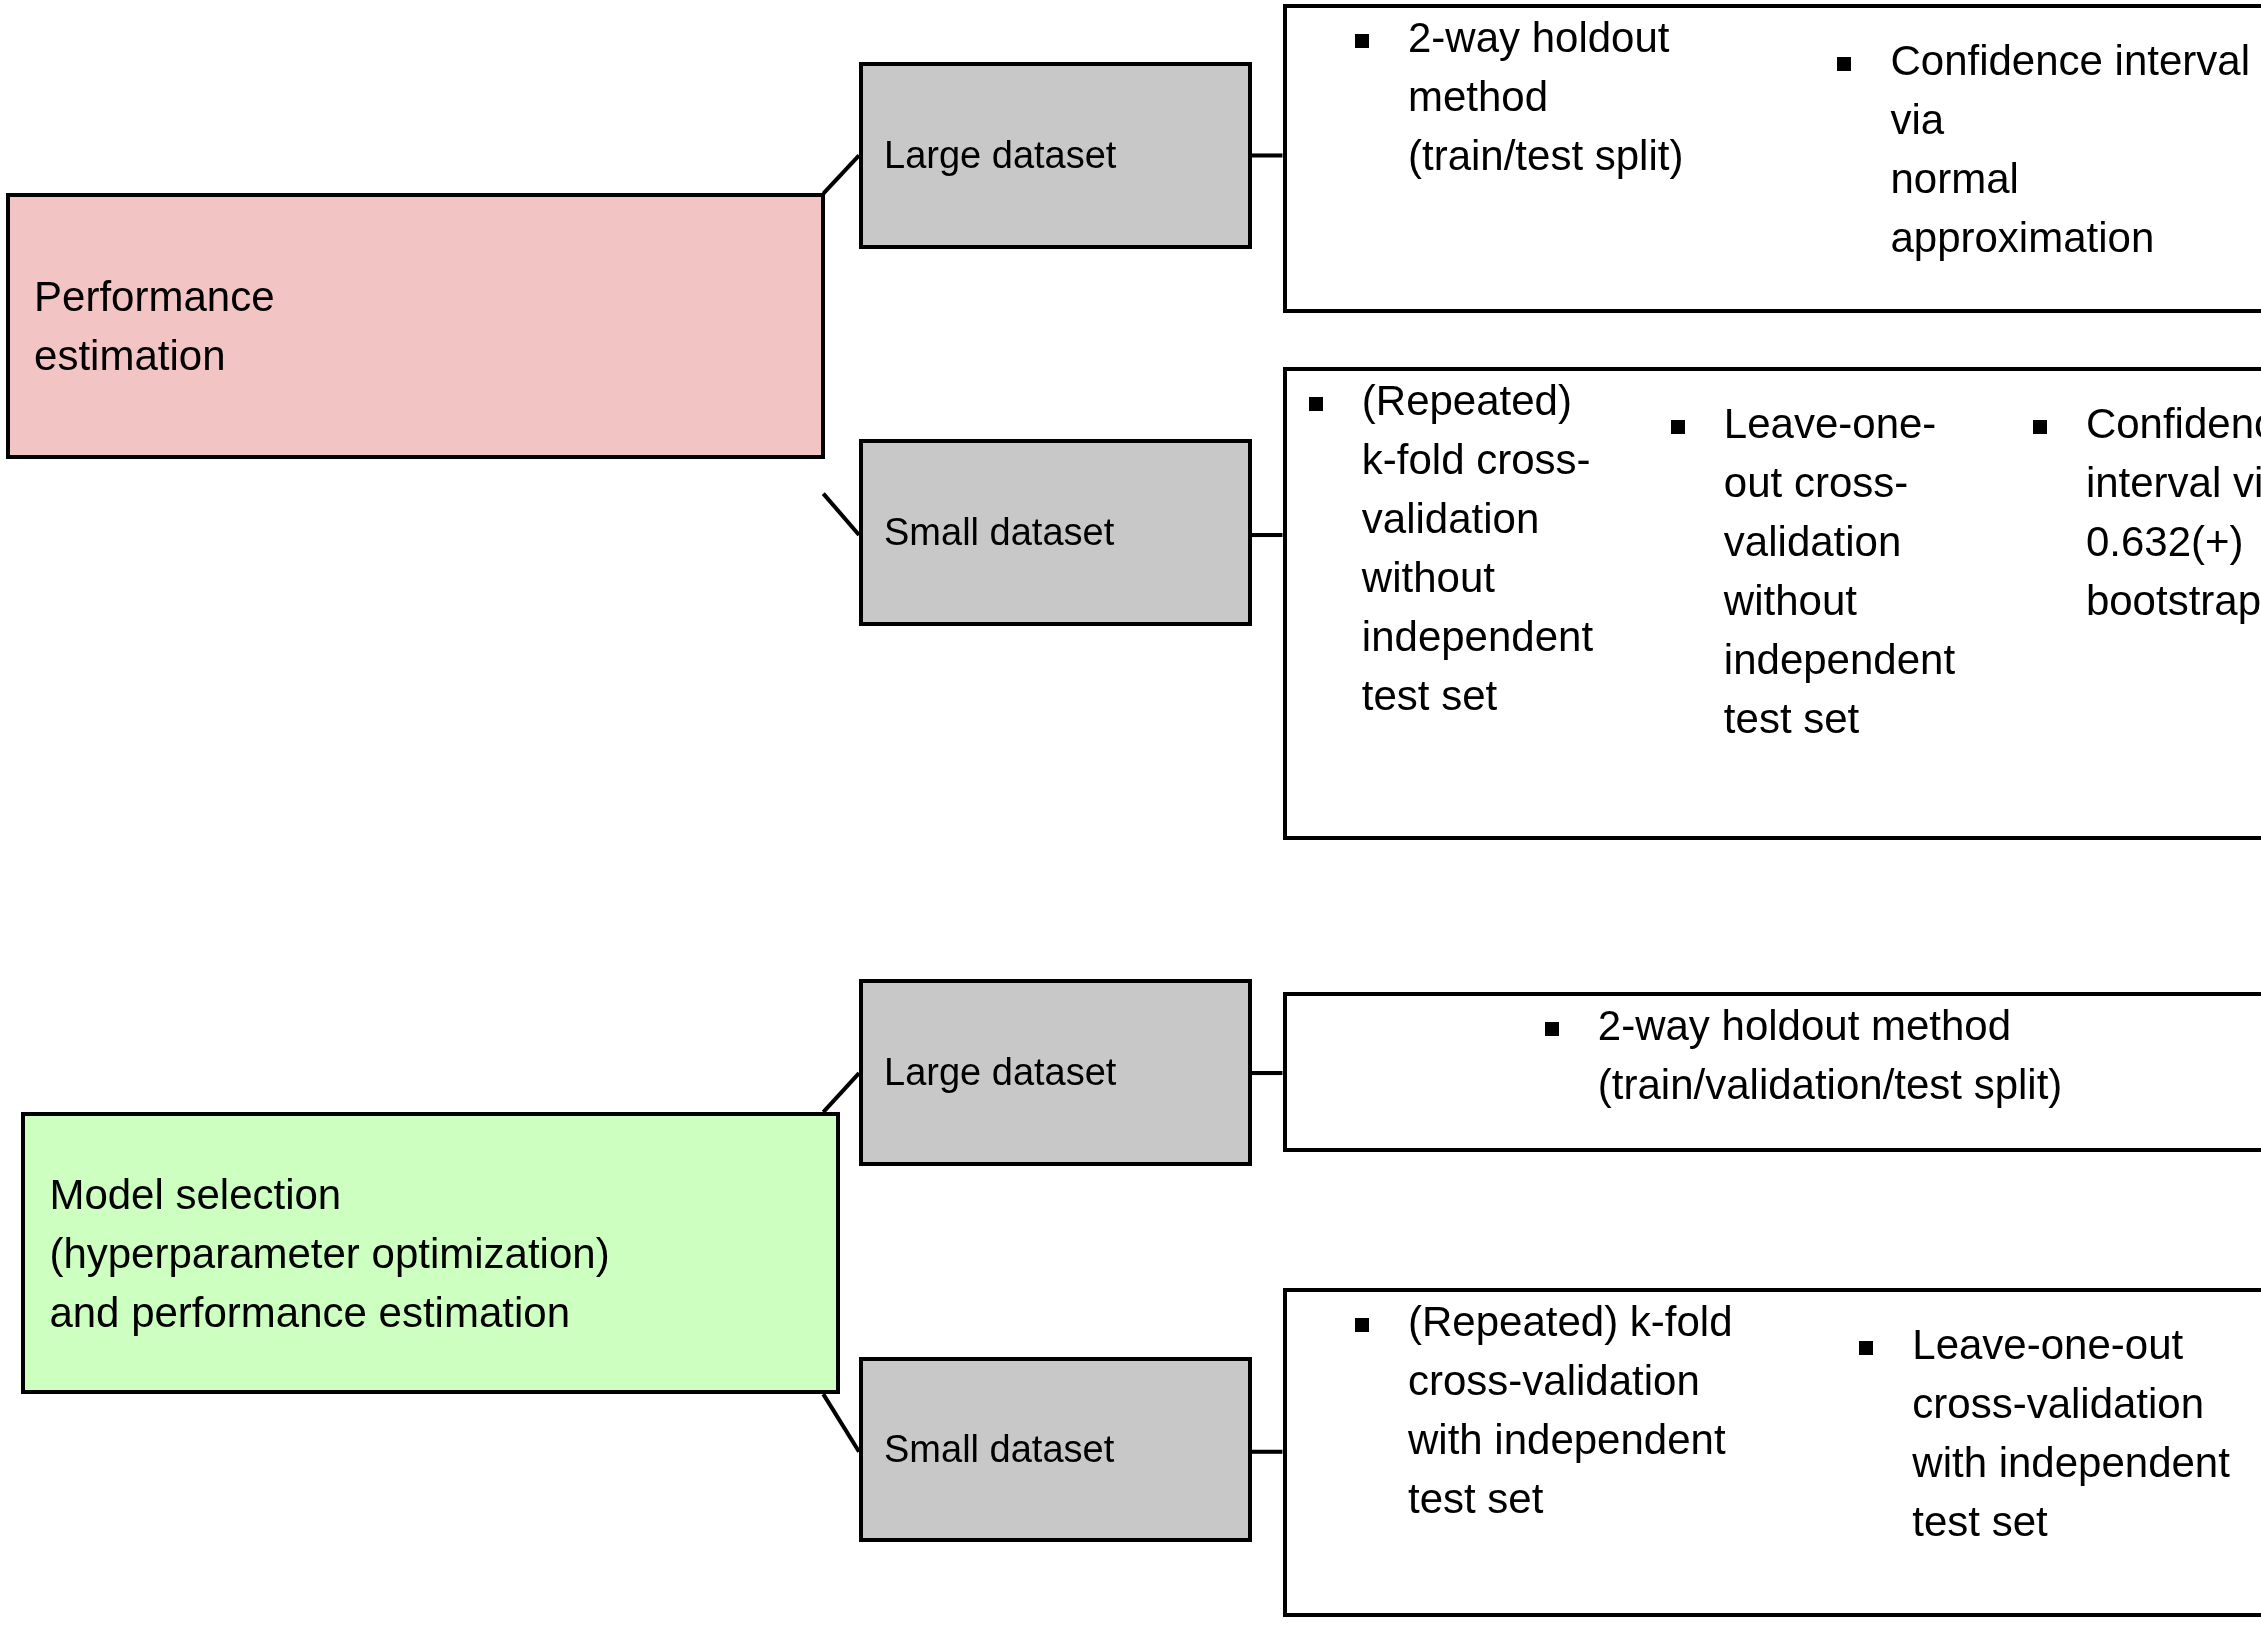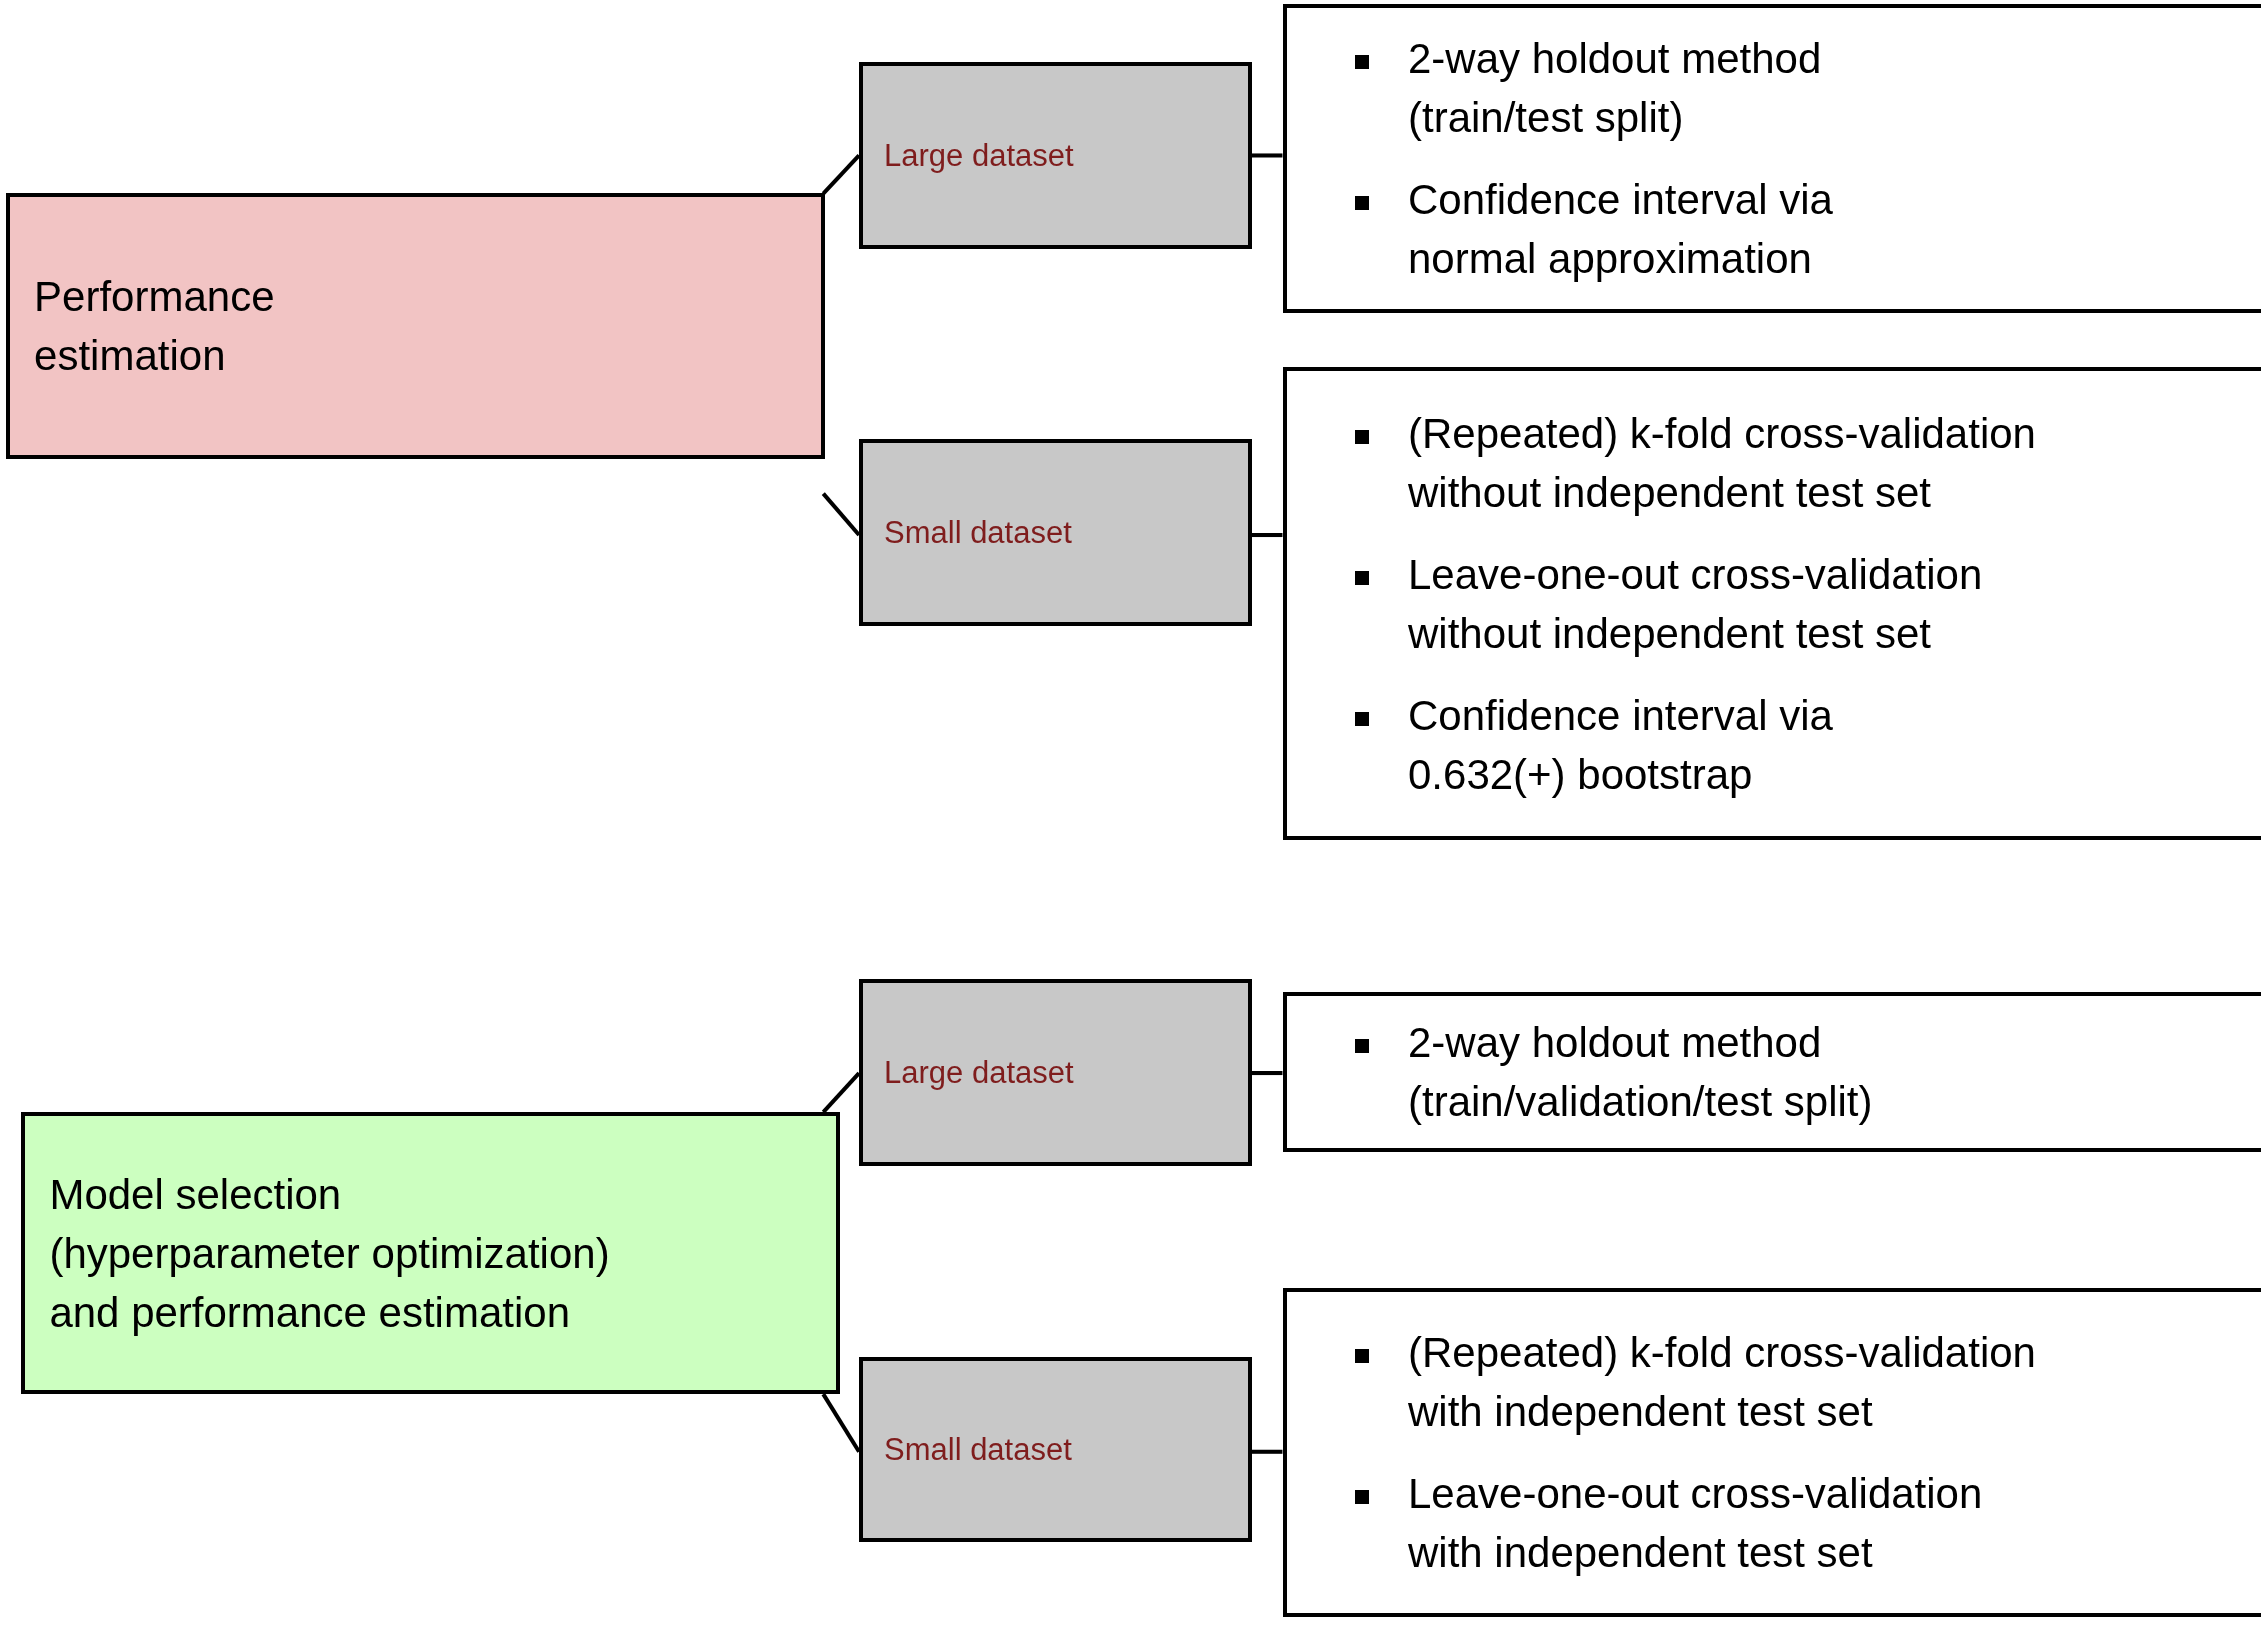--- a/index.html
+++ b/index.html
@@ -33,36 +33,36 @@
     line-height: 59px;
     color: #000000;
     white-space: pre-line;
   }
   .stage-node {
     justify-content: flex-start;
     padding-left: 21px;
     background: #c8c8c8;
   }
   .stage-label {
-    font-size: 31px;
+    font-size: 38px;
     line-height: 49px;
-    color: #7f1d1d;
+    color: #000000;
     white-space: nowrap;
   }
   .methods-node {
     display: block;
     padding: 0;
   }
   .bullet-list {
     list-style: none;
     margin: 0;
     padding: 0;
     height: 100%;
     display: flex;
-    flex-direction: column;
+    flex-direction: row;
     justify-content: center;
   }
   .bullet-item {
     display: flex;
     align-items: flex-start;
     padding: 0 9.8px 0 68px;
   }
   .bullet-marker {
     flex: 0 0 auto;
     width: 14px;

